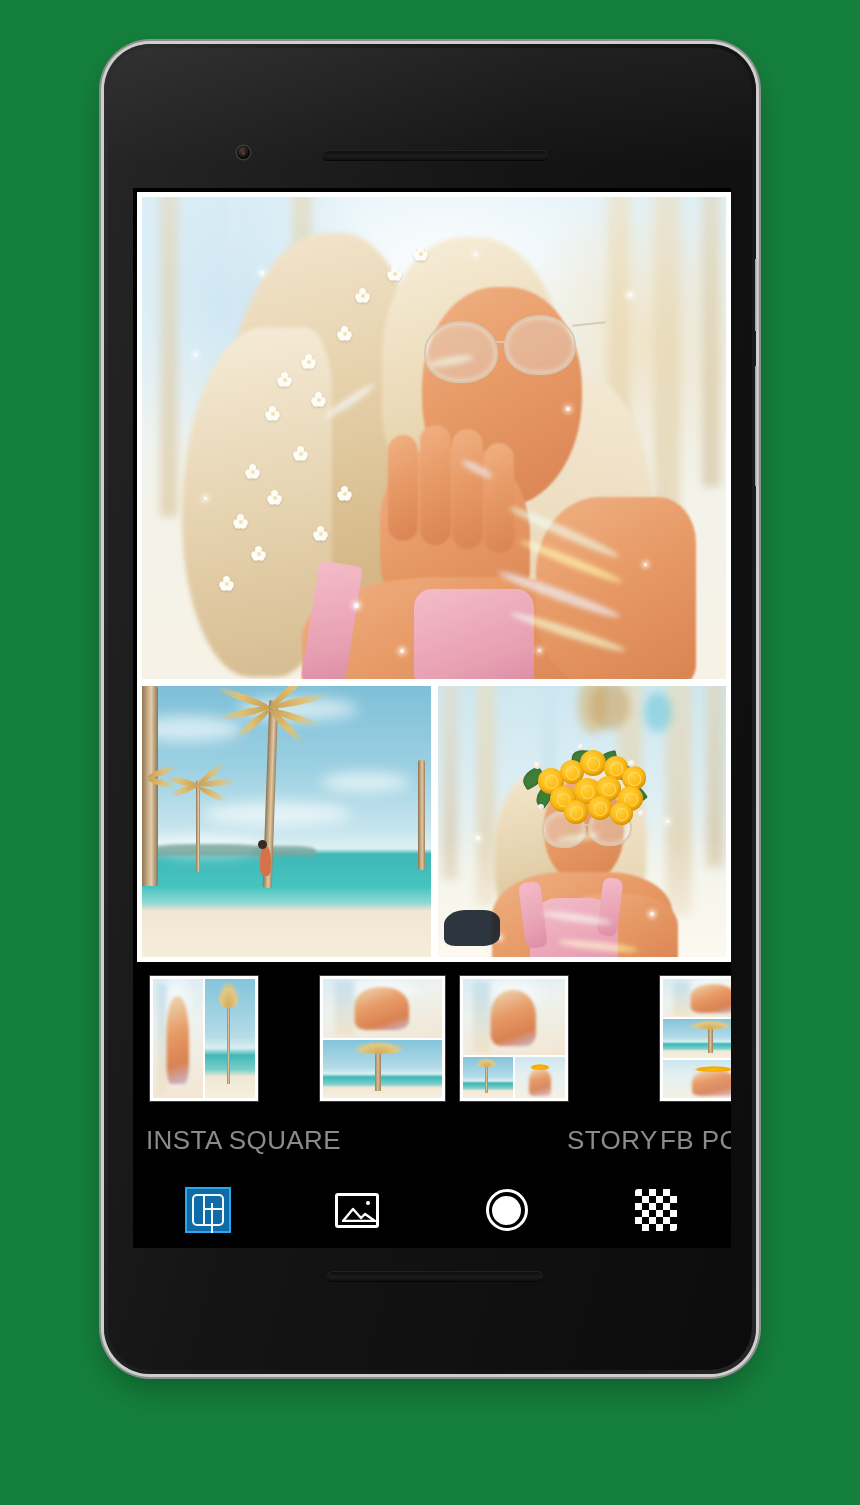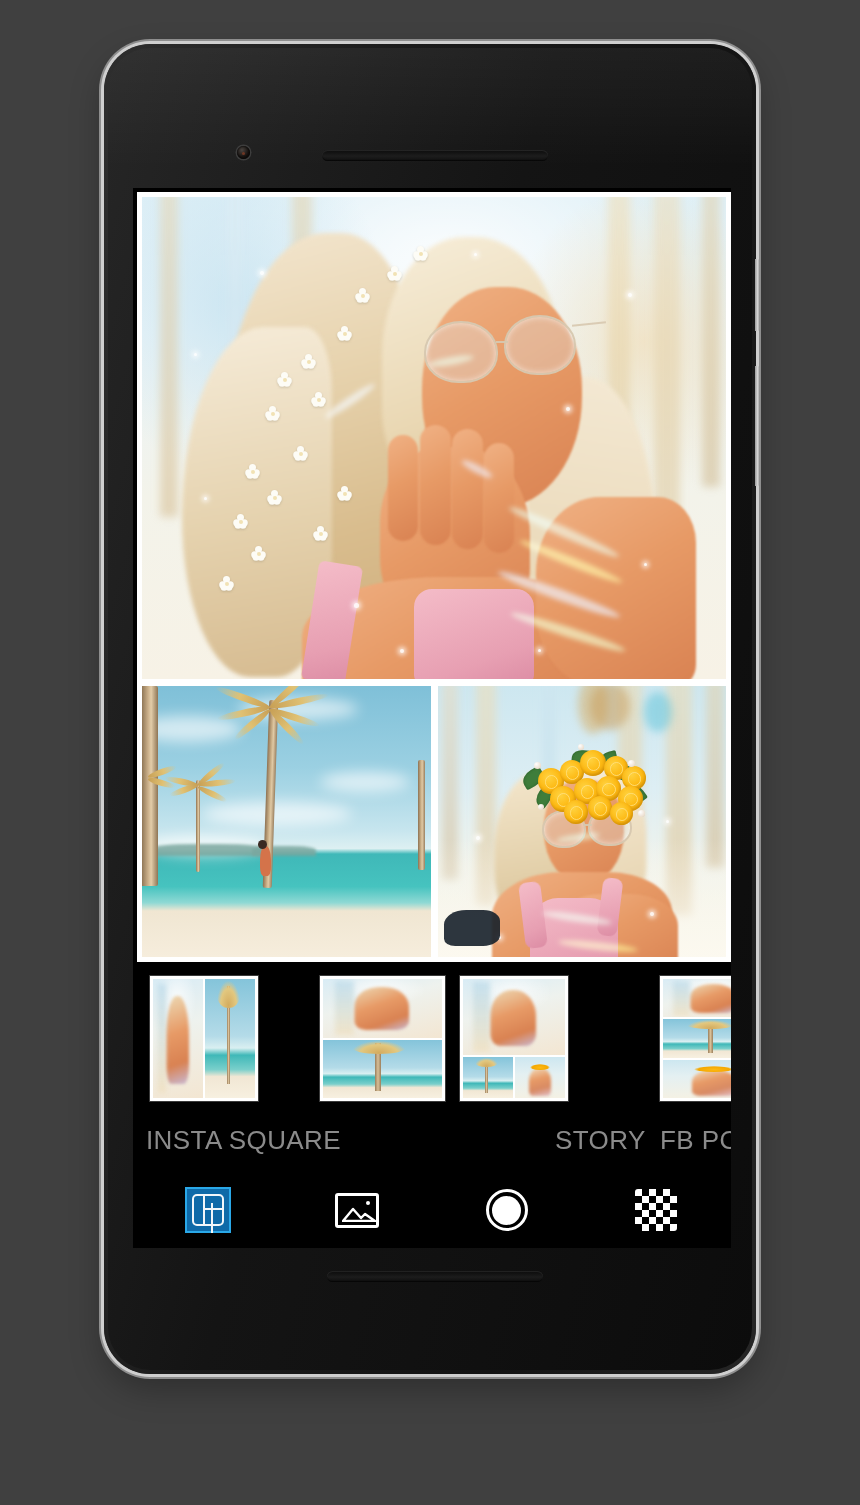--- a/index.html
+++ b/index.html
@@ -5,21 +5,21 @@
 <style>
   * { box-sizing: border-box; margin: 0; padding: 0; }
   html, body {
     width: 860px; height: 1505px;
     background: #ffffff;
     font-family: "Liberation Sans", sans-serif;
     overflow: hidden;
   }
 
   
-  .page { position: relative; width: 860px; height: 1505px; background:#404040; }
+  .page { position: relative; width: 860px; height: 1505px; background:#15803d; }
 
   .phone {
     position: absolute;
     left: 104px; top: 44px;
     width: 652px; height: 1330px;
     border-radius: 46px;
     background: linear-gradient(100deg,#2e2e2e 0%, #1b1b1b 35%, #131313 70%, #262626 100%);
     box-shadow:
       0 0 0 3px #cfcfcf,
       0 0 0 5px #8e8e8e,
@@ -749,21 +749,21 @@
                 </div>
               <div class="tcell">
                   <span class="mini-roses"></span>
                 </div>
             </div>
           </div>
         </div>
 
         <div class="names-row">
           <span class="layout-name" style="left:13px;">INSTA SQUARE</span>
-          <span class="layout-name" style="left:422px;">STORY</span>
+          <span class="layout-name" style="left:434px;">STORY</span>
           <span class="layout-name" style="left:527px;">FB POST</span>
         </div>
 
         <div class="toolbar">
 
           <div class="tool">
             <div class="tool-icon">
               <div class="ic-layout">
                   <span class="g"></span>
                   <span class="g2"></span>

